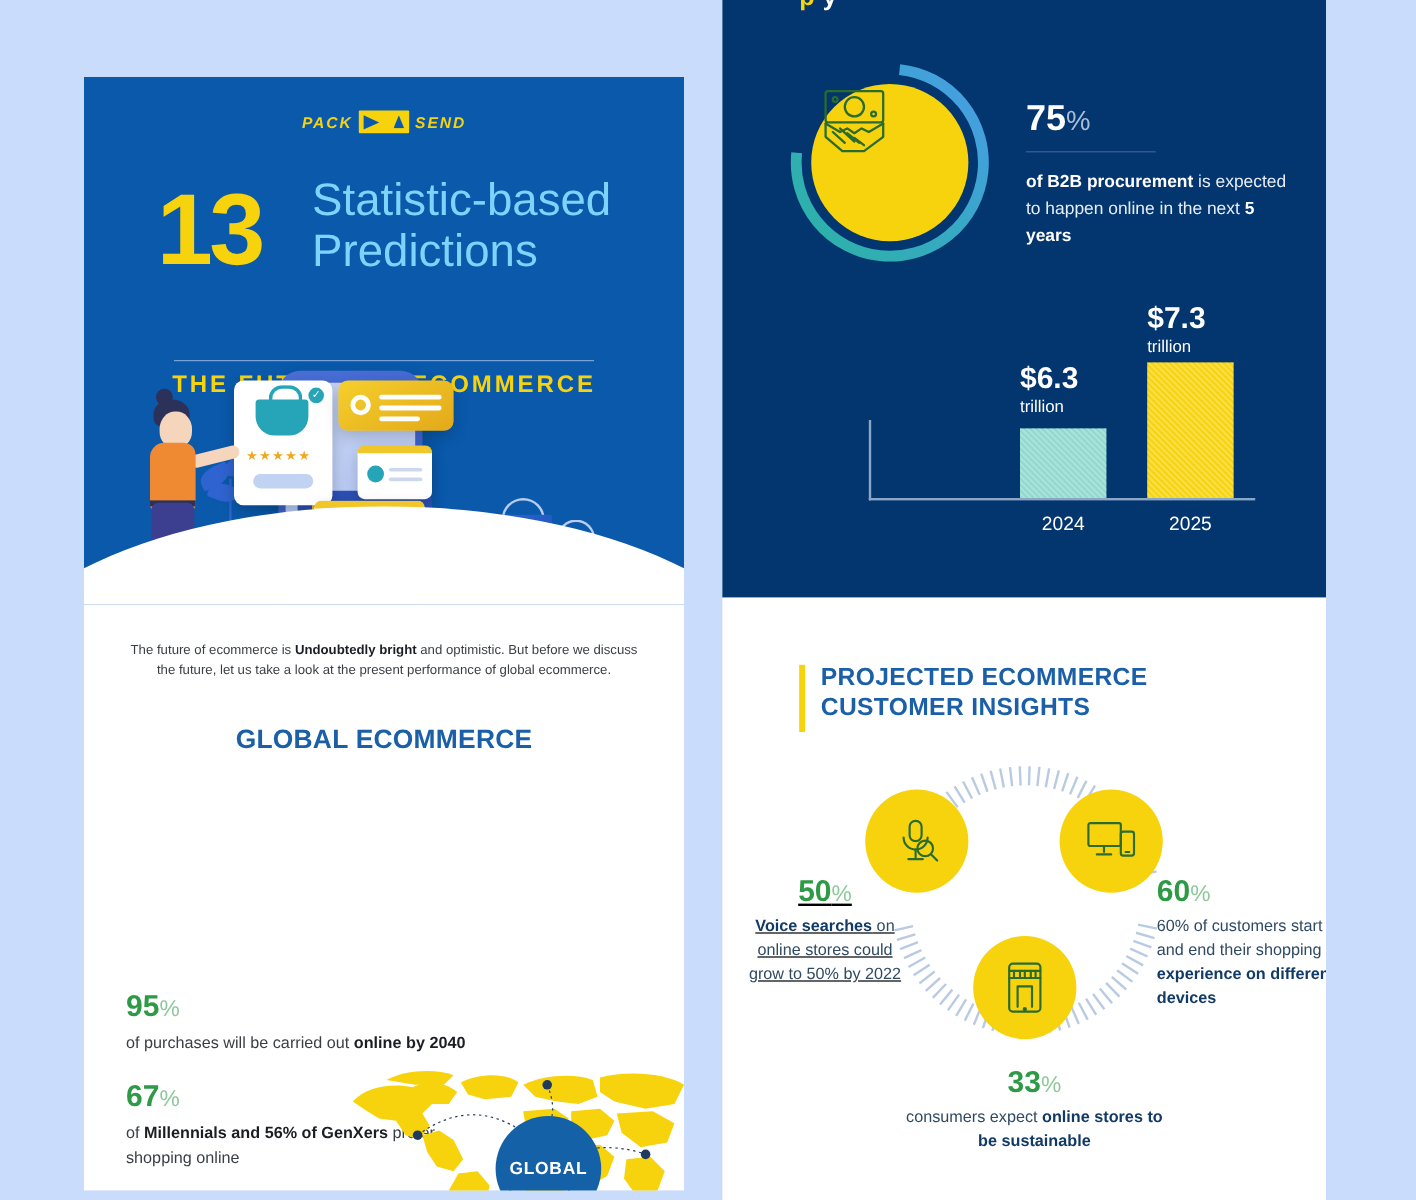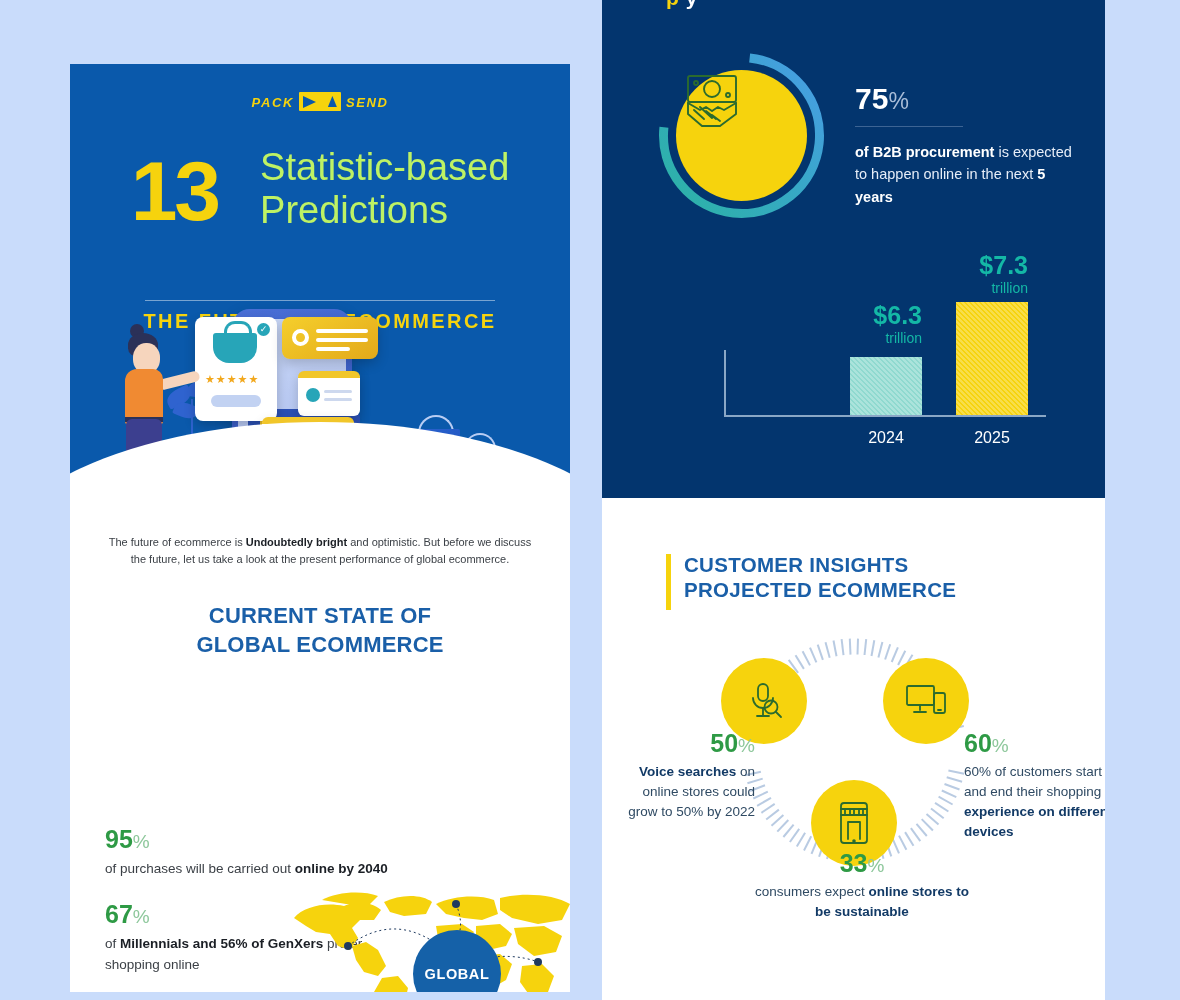--- a/index.html
+++ b/index.html
@@ -42,21 +42,21 @@
     background:#0a59ab;clip-path:polygon(0 100%,50% 0,100% 100%);
   }
   .title-row{
     position:absolute;top:82px;left:0;width:100%;
     display:flex;justify-content:center;align-items:flex-start;gap:20px;
   }
   .big-13{
     font-size:84px;font-weight:bold;color:#f6d30d;line-height:.95;
     letter-spacing:-3px;margin-right:22px;margin-top:6px;
   }
-  .title-lines{color:#bef264;font-size:38px;line-height:1.13;font-weight:400;}
+  .title-lines{color:#7dd3fc;font-size:38px;line-height:1.13;font-weight:400;}
   .title-rule{
     position:absolute;top:236px;left:75px;width:350px;height:1px;
     background:rgba(255,255,255,.45);
   }
   .subtitle{
     position:absolute;top:246px;left:0;width:100%;text-align:center;
     color:#f6d30d;font-size:20px;font-weight:bold;letter-spacing:2.4px;
   }
 
   
@@ -180,21 +180,21 @@
   .axis-h{position:absolute;left:122px;top:163px;width:322px;height:2px;background:#8aa7c6;}
   .axis-v{position:absolute;left:122px;top:98px;width:2px;height:67px;background:#8aa7c6;}
   .bar{position:absolute;bottom:52px;}
   .bar.b2024{left:248px;width:72px;height:58px;background:#8fd9cf;}
   .bar.b2025{left:354px;width:72px;height:113px;background:#f6d30d;}
   .bar:after{
     content:"";position:absolute;inset:0;opacity:.28;
     background-image:linear-gradient(45deg,rgba(255,255,255,.9) 25%,transparent 25%,transparent 50%,rgba(255,255,255,.9) 50%,rgba(255,255,255,.9) 75%,transparent 75%);
     background-size:5px 5px;
   }
-  .bar-val{position:absolute;text-align:right;width:110px;color:#14b8a6;}
+  .bar-val{position:absolute;text-align:left;width:110px;color:#ffffff;}
   .bar-val .v{font-size:25px;font-weight:bold;line-height:1.1;}
   .bar-val .u{font-size:14px;}
   .bar-lab{position:absolute;top:177px;width:110px;text-align:center;color:#fff;font-size:16px;}
 
   
   .right-bot{
     position:absolute;left:602px;top:498px;width:503px;height:502px;background:#ffffff;overflow:hidden;
   }
   .insight-head{position:absolute;left:64px;top:54px;}
   .insight-bar{position:absolute;left:0;top:2px;width:5px;height:56px;background:#f6d30d;}
@@ -205,23 +205,23 @@
   .circ{position:absolute;width:86px;height:86px;border-radius:50%;background:#f6d30d;
     display:flex;align-items:center;justify-content:center;}
   .c-voice{left:119px;top:160px;}
   .c-device{left:281px;top:160px;}
   .c-store{left:209px;top:282px;}
   .ins{position:absolute;}
   .ins .num{color:#2e9a45;font-size:25px;font-weight:bold;line-height:1.1;}
   .ins .num .pct{color:#8dc79b;font-weight:normal;font-size:19px;}
   .ins .txt{color:#2f4a63;font-size:13.5px;line-height:1.5;margin-top:4px;}
   .ins .txt b{color:#123a66;}
-  .ins-voice{left:18px;top:232px;width:135px;text-align:right;}
+  .ins-voice{left:18px;top:232px;width:135px;text-align:center;text-decoration:underline;}
   .ins-device{left:362px;top:232px;width:150px;}
-  .ins-store{left:150px;top:352px;width:220px;text-align:center;}
+  .ins-store{left:150px;top:391px;width:220px;text-align:center;}
 </style>
 </head>
 <body>
 
 <div class="page">
 
   <div class="left-col">
 
     <div class="hero">
 
@@ -301,21 +301,20 @@
       </div>
 
       <div class="hero-curve"></div>
     </div>
 
     <div class="lead">
       <span>The future of ecommerce is </span><b>Undoubtedly bright</b><span> and optimistic. But before we discuss the future,  let us take a look at the present performance of global ecommerce.</span>
     </div>
 
     <div class="sect-title">
-      <div>CURRENT STATE OF</div>
       <div>GLOBAL ECOMMERCE</div>
     </div>
 
     <div class="stats">
       <div class="stat">
         <div class="num"><span>95</span><span class="pct">%</span></div>
         <div class="txt">
           <span>of purchases will be carried out </span><b>online by 2040</b>
         </div>
       </div>
@@ -421,22 +420,22 @@
 
       <div class="bar-lab" style="left:248px;width:72px;">2024</div>
       <div class="bar-lab" style="left:354px;width:72px;">2025</div>
     </div>
   </div>
 
   <div class="right-bot">
     <div class="insight-head">
       <div class="insight-bar"></div>
       <div class="insight-title">
+        <div>PROJECTED ECOMMERCE</div>
         <div>CUSTOMER INSIGHTS</div>
-        <div>PROJECTED ECOMMERCE</div>
       </div>
     </div>
 
     <div class="ring">
       <svg width="245" height="245" viewBox="0 0 245 245">
         <g stroke="#b9cbe2" stroke-width="2">
           <g id="rays">
               <line x1="28.6" y1="102.5" x2="12.9" y2="99.2"></line>
               <line x1="30.3" y1="95.7" x2="14.9" y2="91.3"></line>
               <line x1="32.5" y1="89.0" x2="17.5" y2="83.5"></line>

